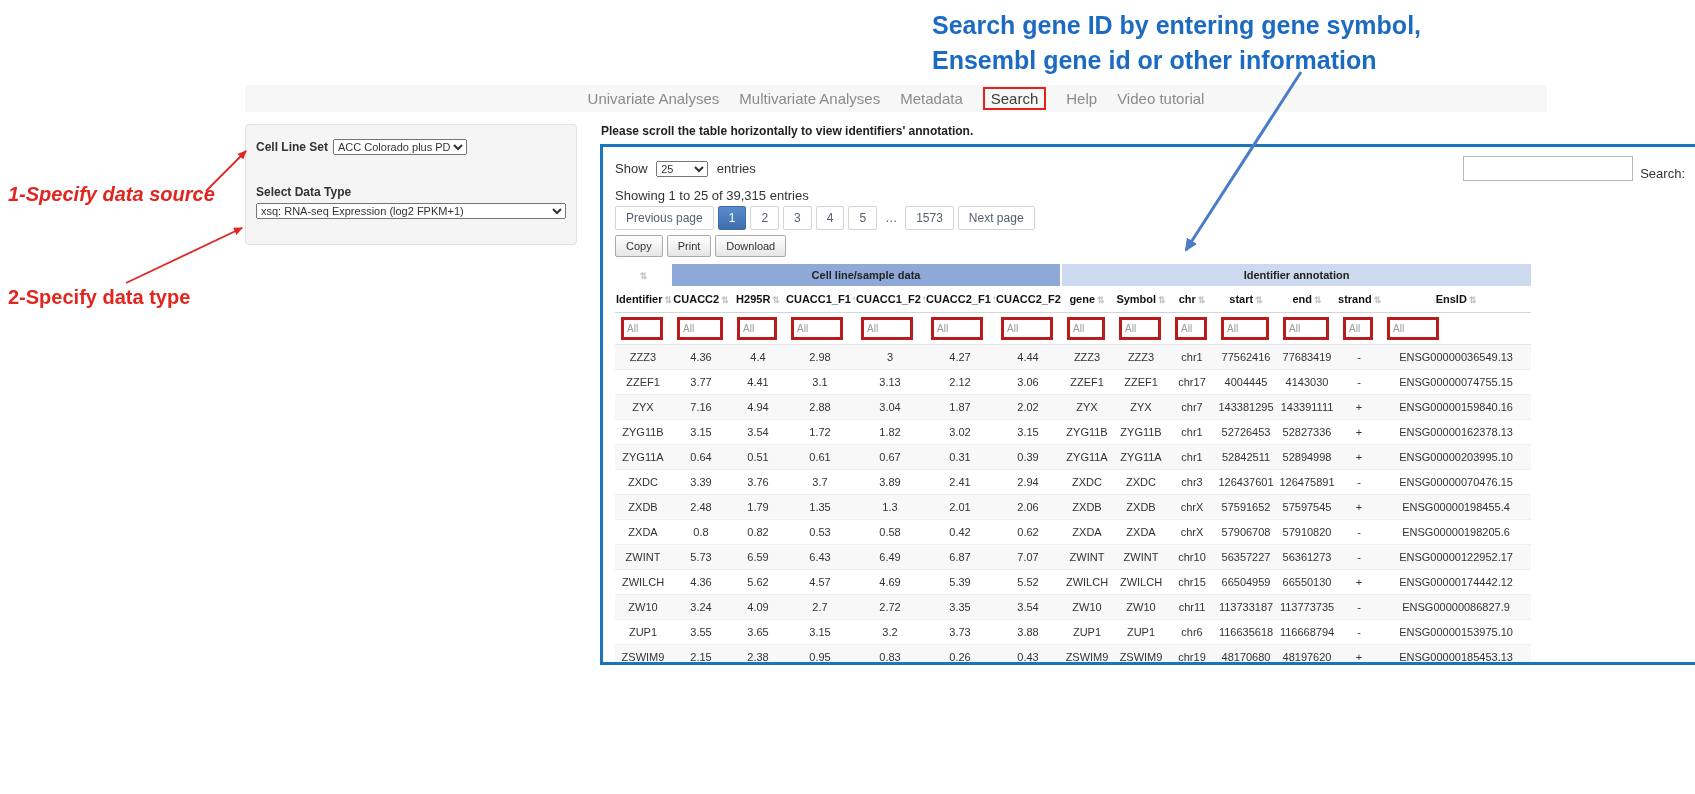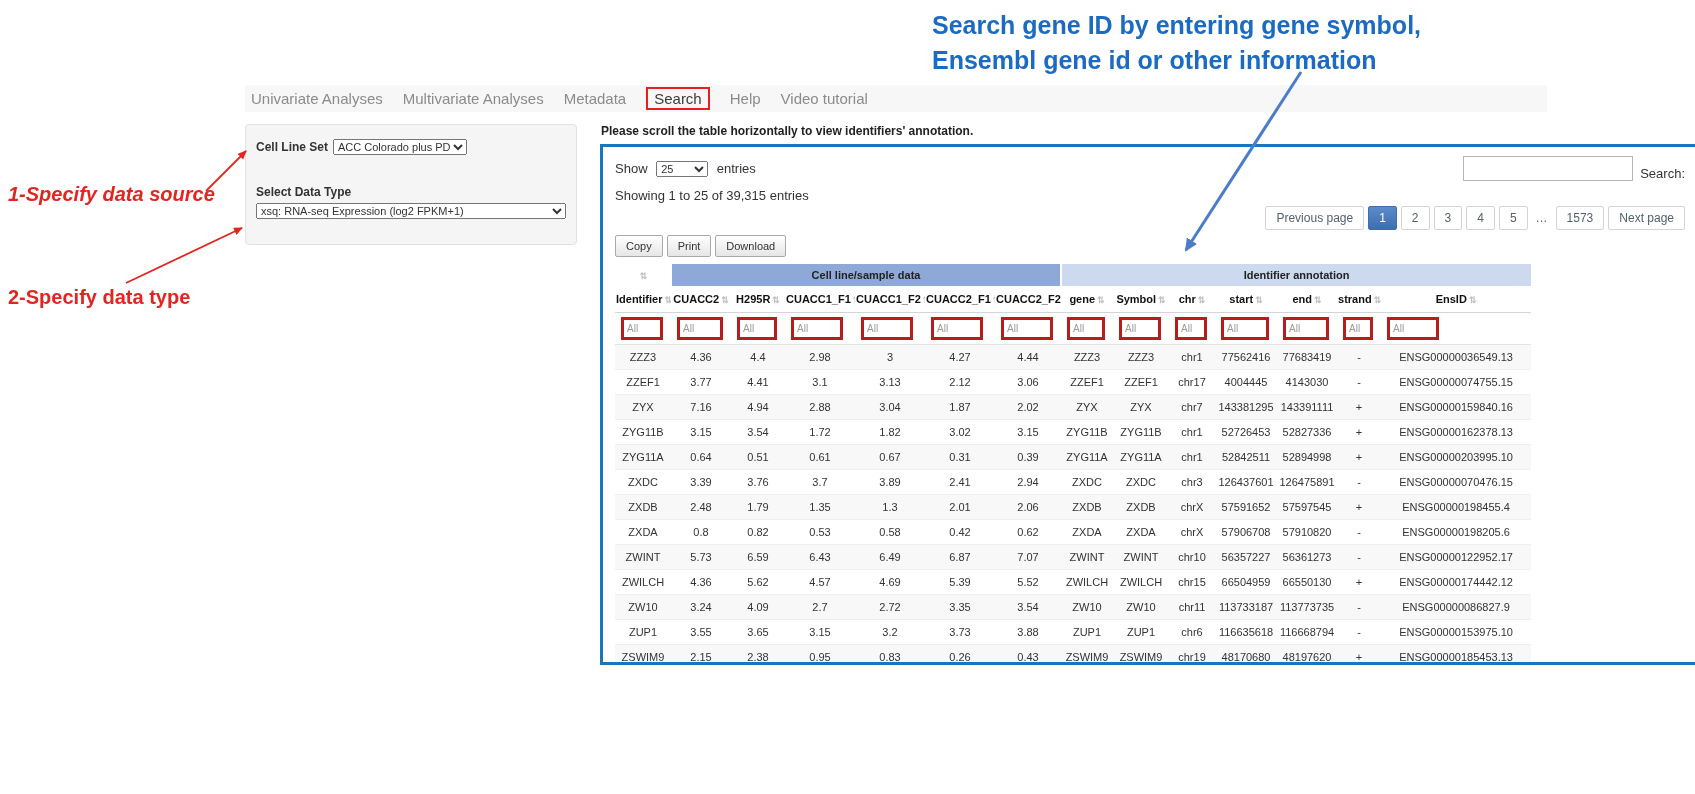--- a/index.html
+++ b/index.html
@@ -18,21 +18,21 @@
   .red-note-1 { left:8px; top:183px;font-style:italic; }
   .red-note-2 { left:8px; top:286px; }
 
   
   .overlay { position:absolute; left:0; top:0; pointer-events:none; z-index:60; }
 
   
   .navbar {
     position:absolute; left:245px; top:85px; width:1302px; height:27px;
     background:#f7f7f7; display:flex; align-items:center; gap:20px;
-    padding:0 6px; font-size:15px; color:#8b8b8b;
+    padding:0 6px; font-size:15px; color:#8b8b8b;justify-content:center;
   }
   .nav-item { cursor:pointer; white-space:nowrap; }
   .nav-highlight { color:#3c3c3c; border:2px solid #e8201d; padding:1px 6px; }
 
   
   .panel {
     position:absolute; left:245px; top:124px; width:332px; height:121px;
     background:#f5f5f5; border:1px solid #e2e2e2; border-radius:4px;
     padding:14px 10px 10px; font-size:12px;
   }
@@ -49,21 +49,21 @@
   
   .bluebox {
     position:absolute; left:600px; top:144px; width:1100px; height:521px;
     border:3px solid #1c75bb; background:#fff; padding:9px 12px 10px; overflow:hidden;
   }
   .dt-top { display:flex; justify-content:space-between; align-items:center; font-size:13px; }
   .dt-length select { width:52px; margin:0 5px; }
   .dt-search { display:flex; align-items:flex-end; }
   .dt-search input { width:170px; height:25px; border:1px solid #b6b6b6; margin-right:7px; padding:2px 5px; font-size:12px; }
   .dt-info { font-size:13px; margin-top:7px; }
-  .dt-paging { display:flex; justify-content:flex-end; align-items:center; gap:4px; margin-top:3px; font-size:12px; }
+  .dt-paging { display:flex; align-items:center; gap:4px; margin-top:3px; font-size:12px; }
   .page-btn {
     border:1px solid #d4d4d4; background:#fff; color:#55606e;
     padding:4px 10px; border-radius:2px; cursor:pointer; text-decoration:none; white-space:nowrap;
   }
   .page-btn.active {
     background:linear-gradient(#5b8bca,#3e6eae); border-color:#3e6eae; color:#fff;
   }
   .page-btn.ellipsis { border:none; background:transparent; cursor:default; padding:4px 4px; }
   .dt-buttons { display:flex; gap:4px; margin-top:5px; margin-bottom:7px; }
   .dt-btn {

